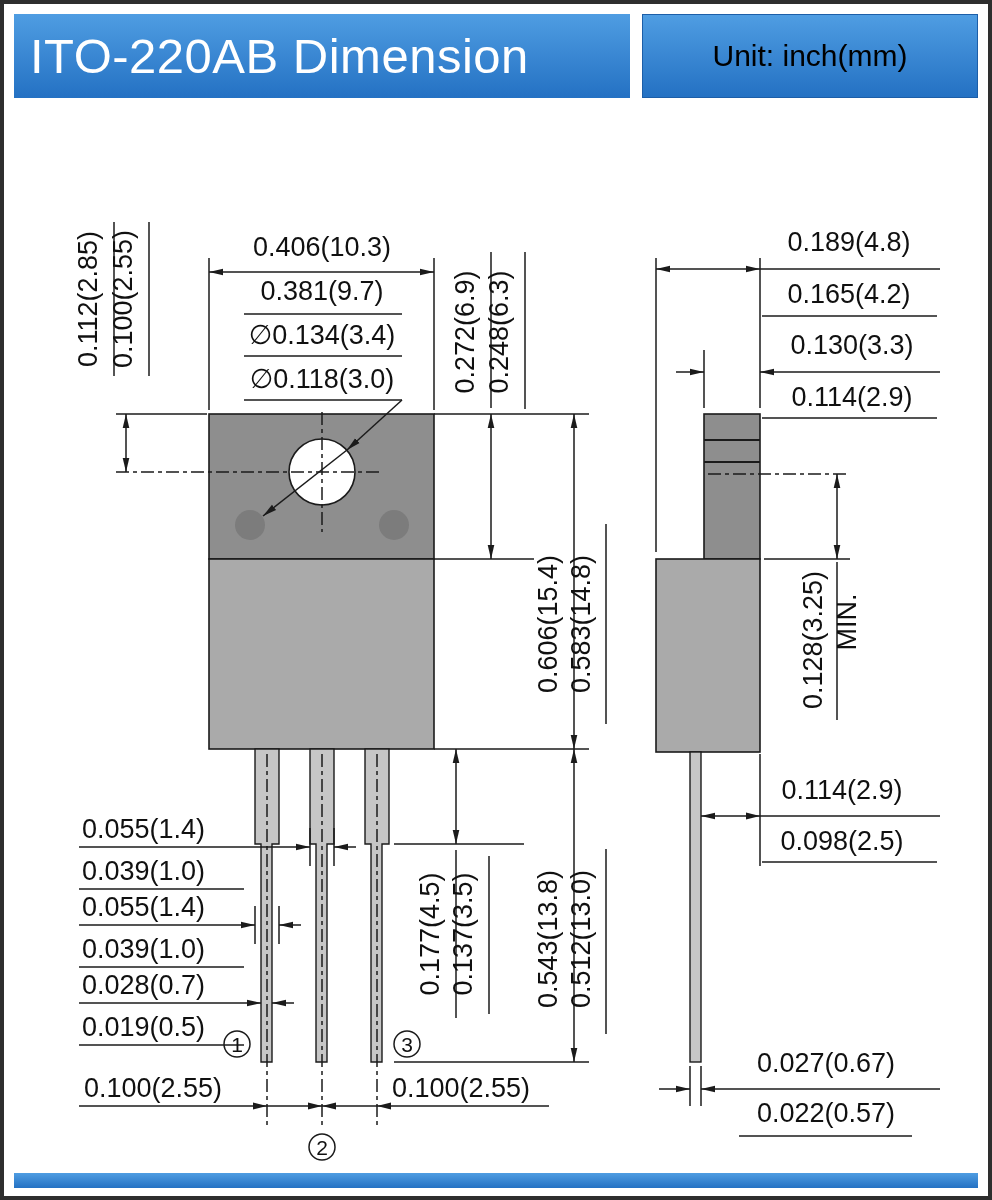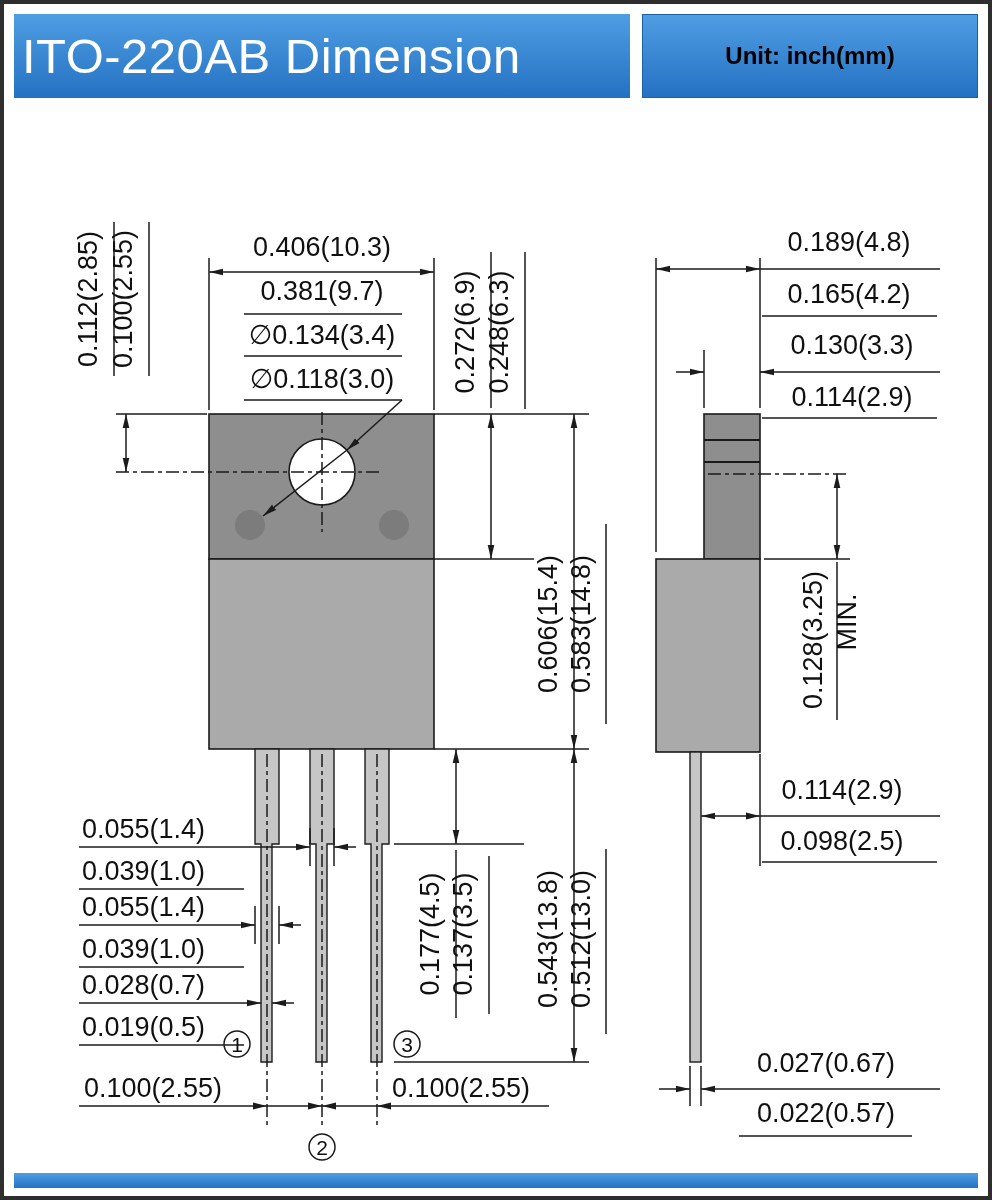--- a/index.html
+++ b/index.html
@@ -13,35 +13,35 @@
     font-family:"Liberation Sans","DejaVu Sans",sans-serif;
   }
   .hdr{
     position:absolute;left:10px;top:10px;right:10px;height:84px;
     display:flex;gap:12px;z-index:2;
   }
   .hdr .titlebox{
     flex:1;
     background:linear-gradient(180deg,var(--header_top,#4f9de2),var(--header_bottom,#2471c3));
     display:flex;align-items:center;
-    padding-left:8px;
+    padding-left:16px;
   }
   .hdr .titlebox .t{
     color:var(--title_text,#ffffff);
     font-size:49px;letter-spacing:0.5px;
   }
   .hdr .unitbox{
     width:334px;
     background:linear-gradient(180deg,var(--header_top,#4f9de2),var(--header_bottom,#2471c3));
     border:1px solid #1c5ea8;
     display:flex;align-items:center;justify-content:center;
   }
   .hdr .unitbox .u{
     color:var(--unit_text,#000000);
-    font-size:24px;font-weight:bold;
+    font-size:30px;font-weight:normal;
   }
   .footbar{
     position:absolute;left:10px;right:10px;bottom:8px;height:15px;
     background:linear-gradient(180deg,var(--header_top,#4f9de2),var(--header_bottom,#2471c3));
     z-index:2;
   }
   svg.draw{position:absolute;left:0;top:0;z-index:1;}
 
   
   .ln{stroke:var(--line,#1b1b1b);stroke-width:1.5;fill:none;}

